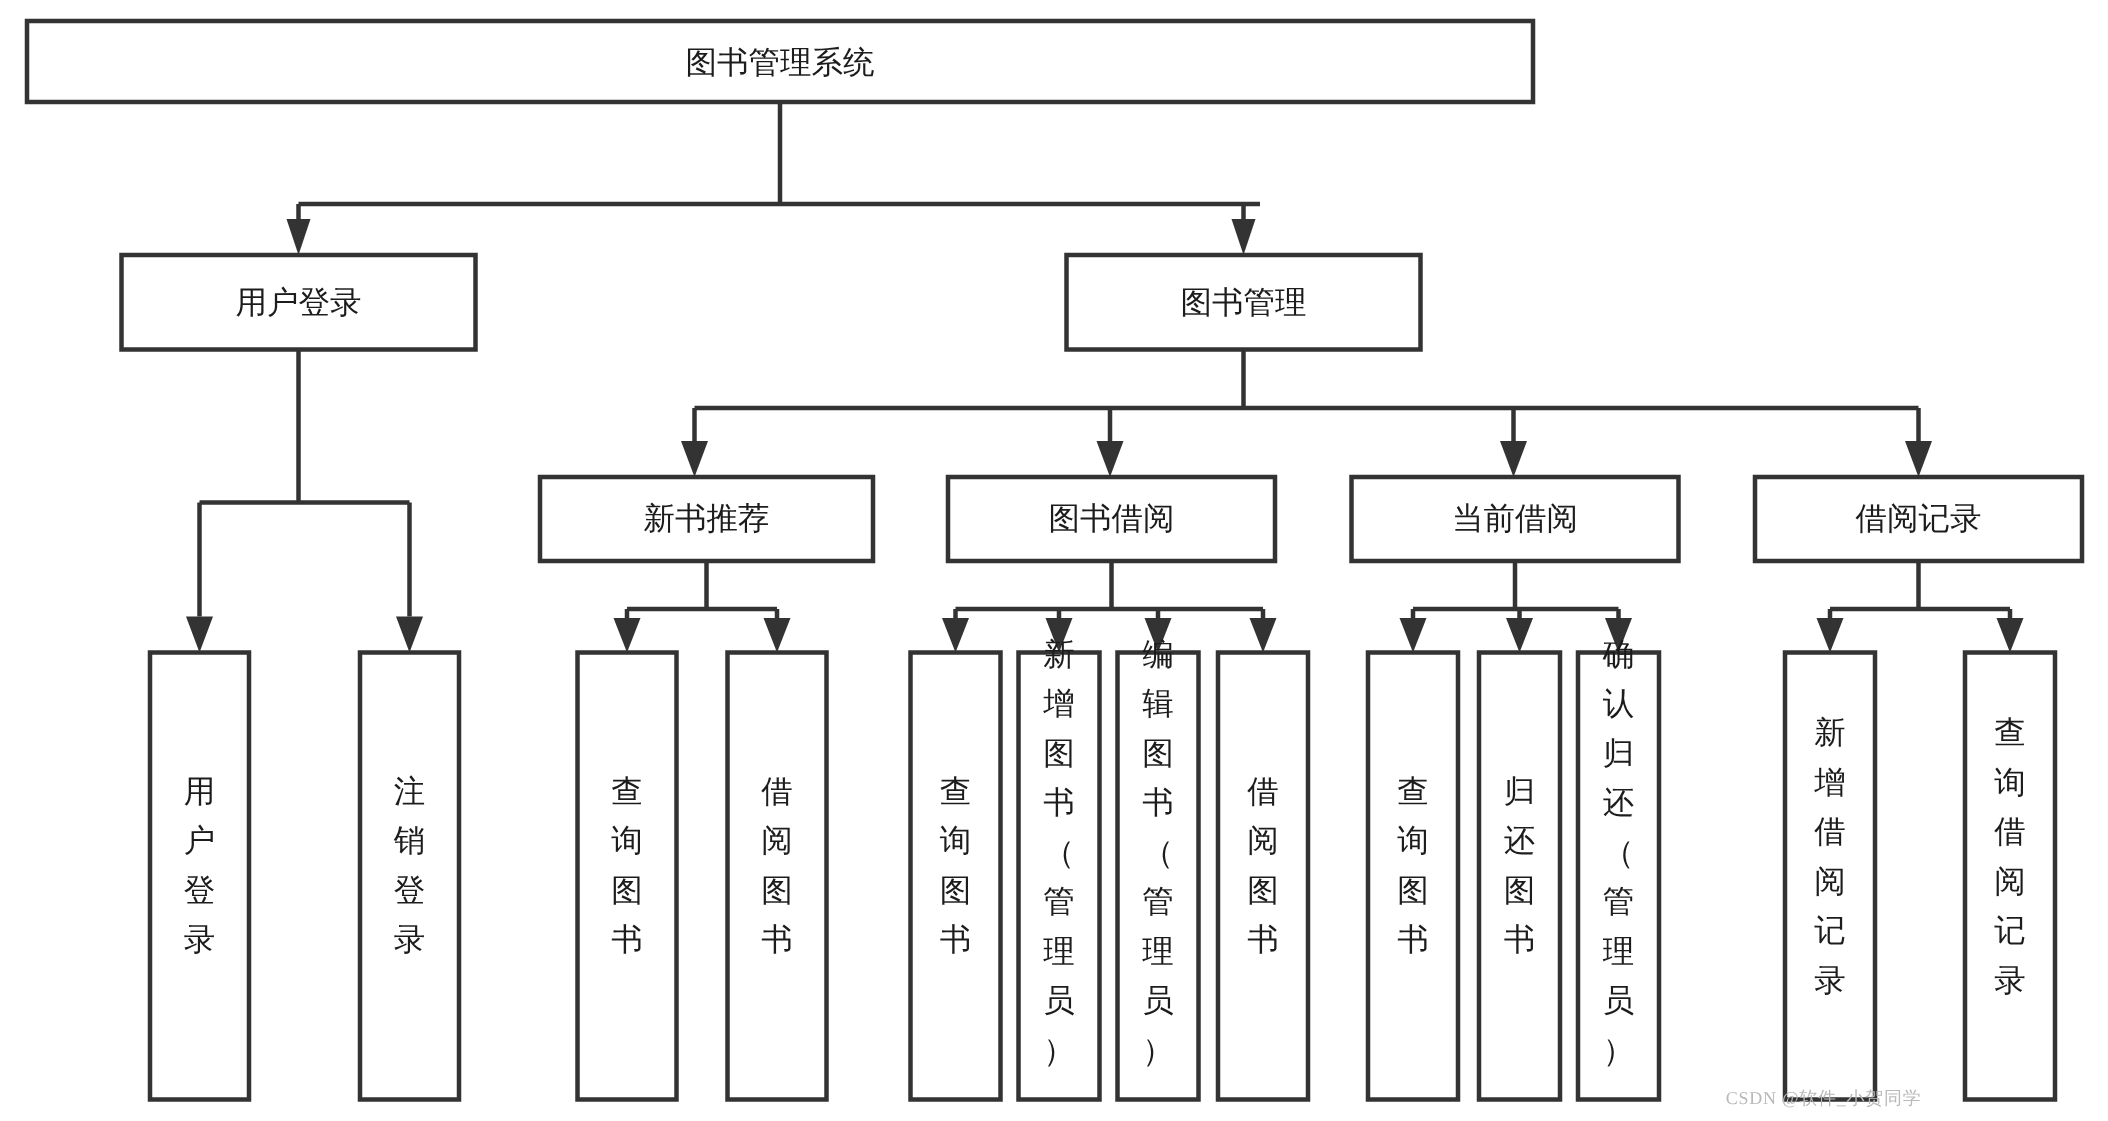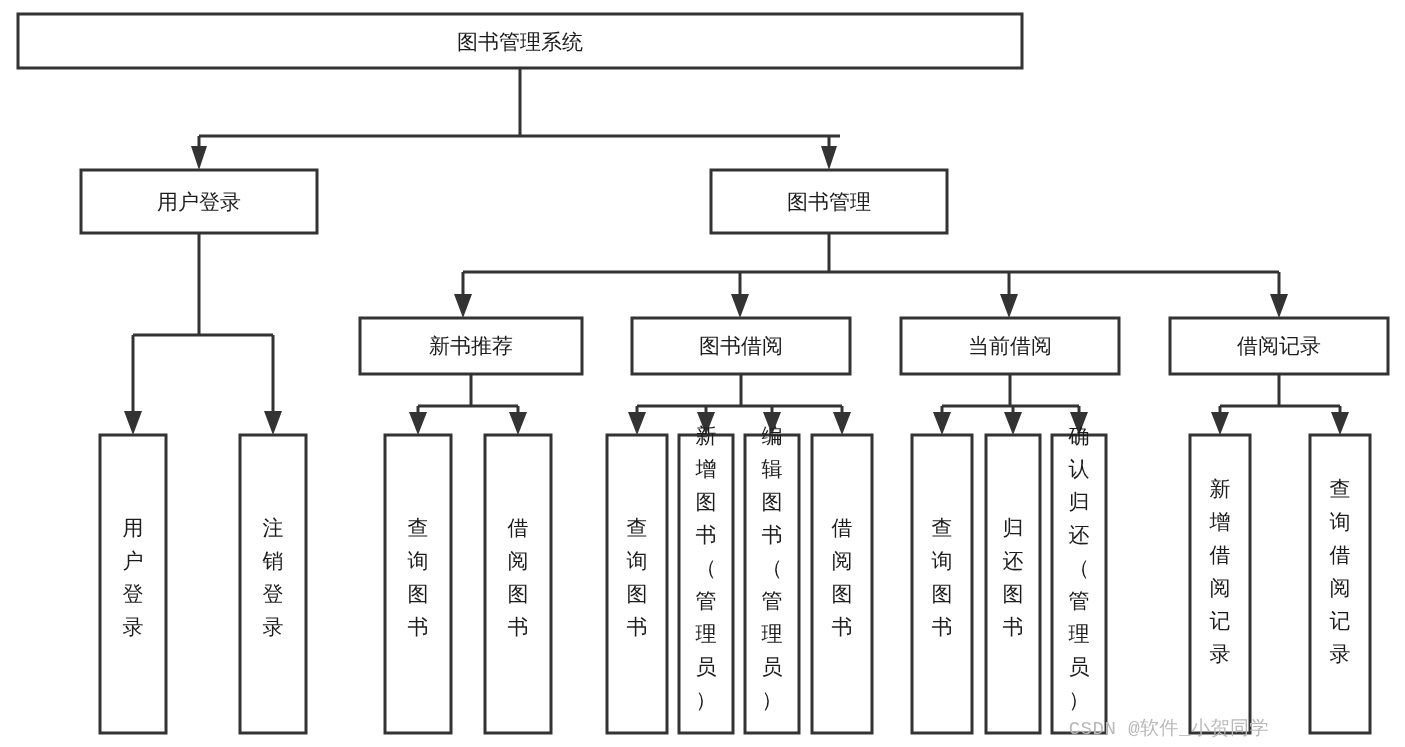--- a/index.html
+++ b/index.html
@@ -48,24 +48,24 @@
     dominant-baseline: middle;
   }
   .node-label-v {
     font-family: "Liberation Sans", "DejaVu Sans", sans-serif;
     font-size: 21px;
     fill: #1c1c1c;
     text-anchor: middle;
   }
   .watermark {
     position: absolute;
-    right: 12px;
+    right: 0;
     bottom: 6px;
-    font-family: Liberation Mono, monospace;
-    font-size: 19px;
+    font-family: Liberation Serif, serif;
+    font-size: 12px;
     color: #b9b9b9;
     letter-spacing: 0.5px;
     white-space: nowrap;
     user-select: none;
   }
 </style>
 </head>
 <body>
 
 <div id="diagram-root">

